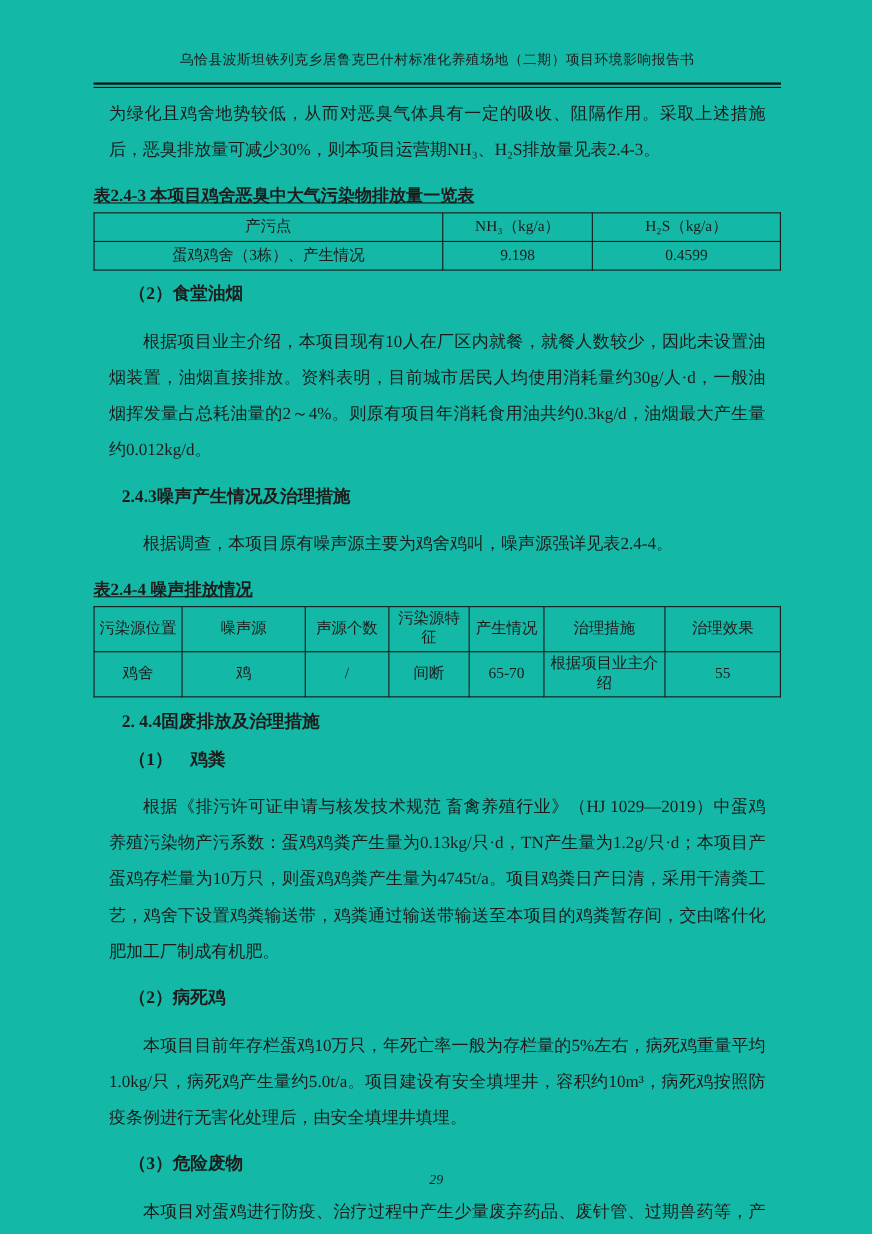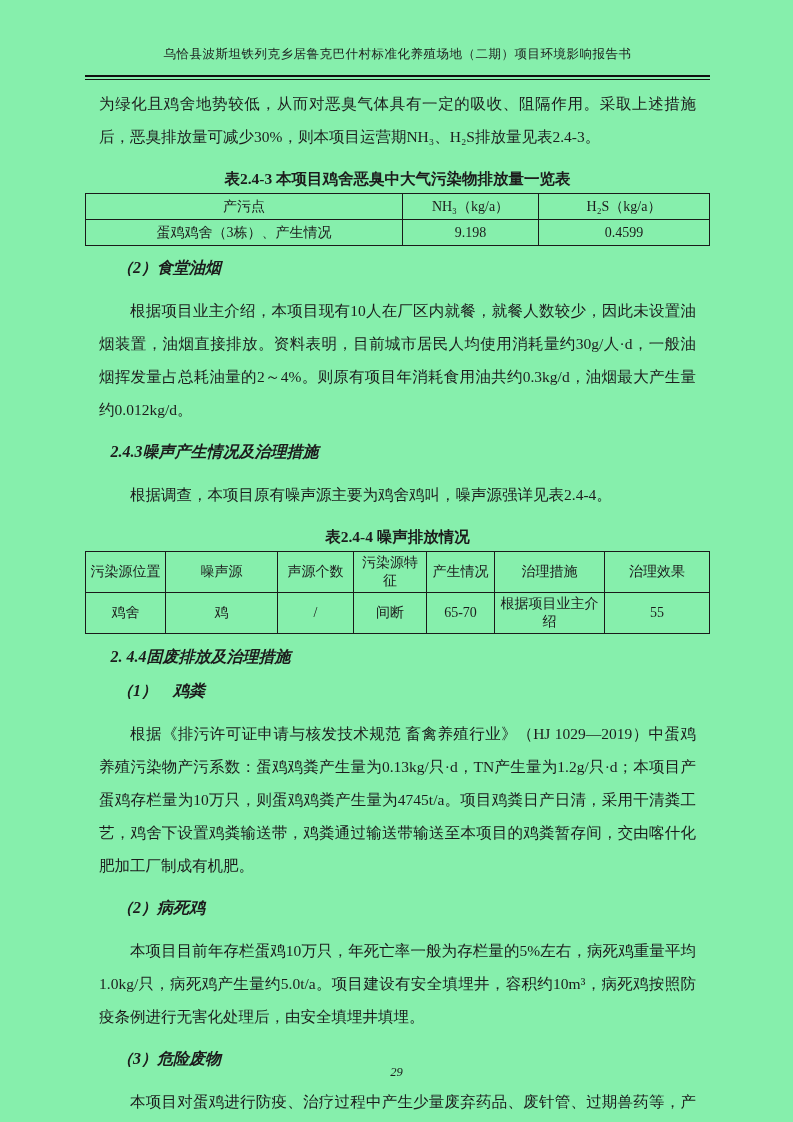--- a/index.html
+++ b/index.html
@@ -5,21 +5,21 @@
   html, body {
     margin: 0;
     padding: 0;
     background: #ffffff;
   }
   .page {
     position: relative;
     width: 793px;
     height: 1122px;
     margin: 0 auto;
-    background: #86efac;
+    background: #14b8a6;
     box-sizing: border-box;
     padding: 46px 83px 0 85px;
     font-family: "Liberation Serif", "DejaVu Serif", serif;
     color: #1c1c1c;
     overflow: hidden;
   }
   .header-title {
     font-size: 12.5px;
     text-align: center;
     letter-spacing: 0.5px;
@@ -43,32 +43,32 @@
   }
   .para.indent {
     text-indent: 2em;
   }
   .heading {
     font-size: 16px;
     font-weight: bold;
     line-height: 24px;
     margin: 10px 0 0 0;
     text-indent: 2em;
-    font-style: italic;
   }
   .heading.section {
     text-indent: 1.6em;
     margin-top: 11px;
   }
   .table-caption {
     font-size: 15.5px;
     font-weight: bold;
-    text-align: center;
+    text-align: left;
     line-height: 24px;
     margin: 6px 0 2px 0;
+    text-decoration: underline;
   }
   table.doc-table {
     width: 100%;
     border-collapse: collapse;
     table-layout: fixed;
     border-radius: 11px;
   }
   table.doc-table th,
   table.doc-table td {
     border: 1.5px solid #1a1a1a;

